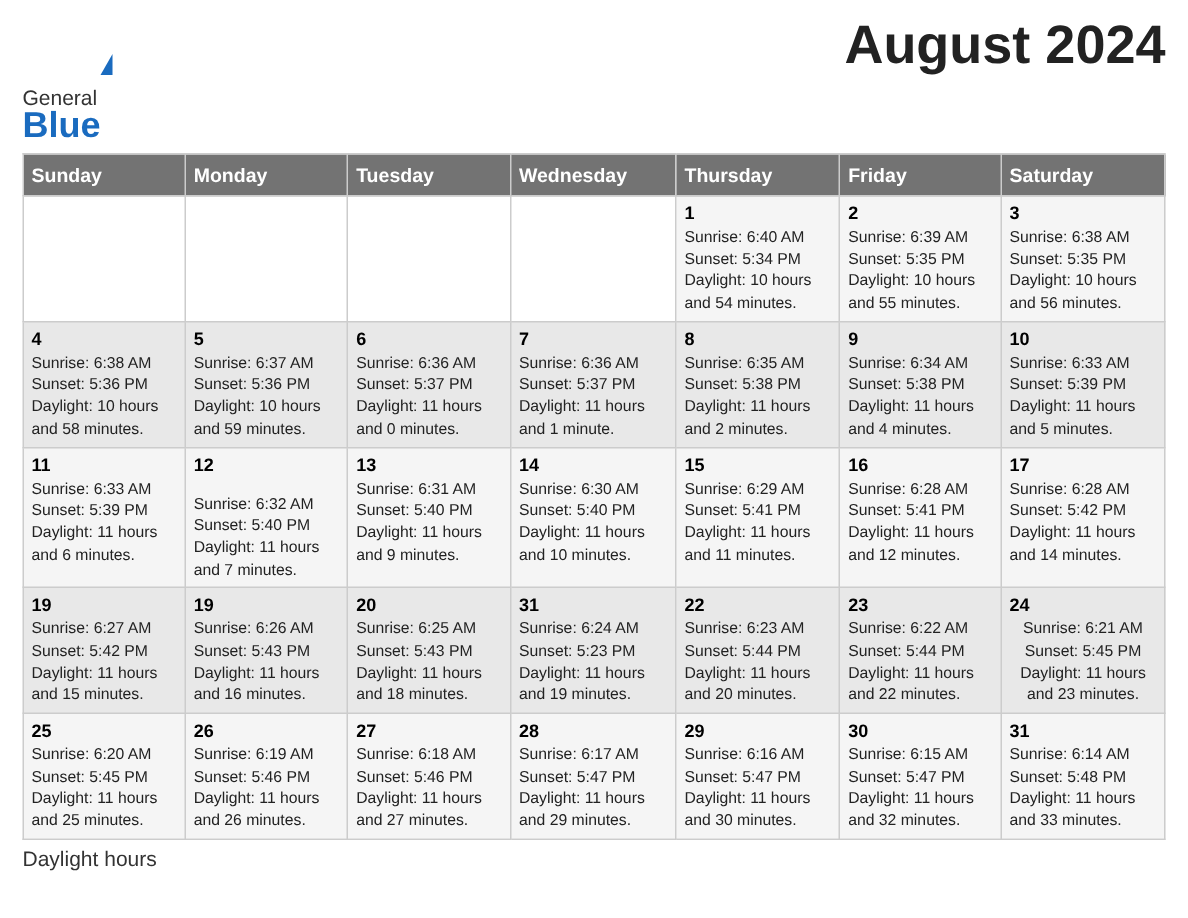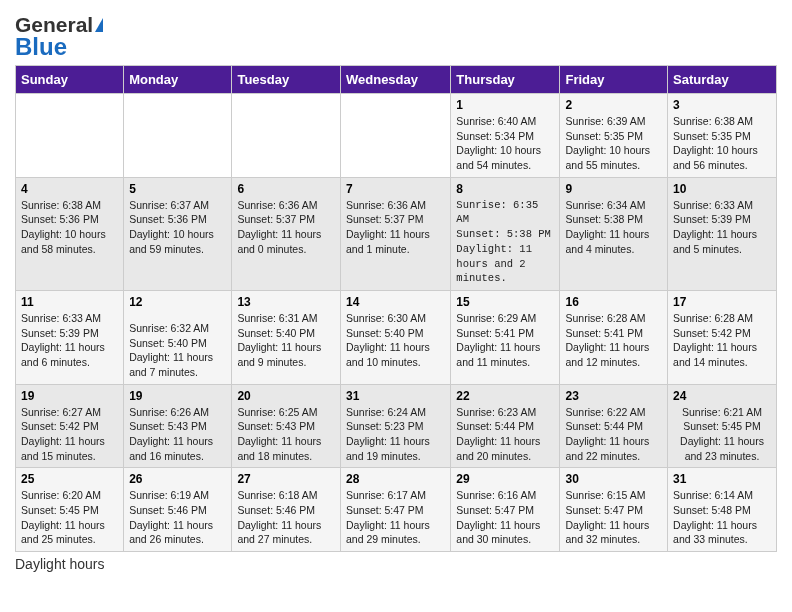--- a/index.html
+++ b/index.html
@@ -16,24 +16,25 @@
       align-items: flex-start;
       margin-bottom: 6px;
     }
     .logo {
       display: flex;
       flex-direction: column;
       align-items: flex-start;
       padding-top: 4px;
     }
     .logo-text-general {
-      font-size: 21px;
-      font-weight: bold;
+      font-size: 14px;
+      font-weight: normal;
       color: #333;
       line-height: 1;
+      margin-top: 44px;
     }
     .logo-text-blue {
       font-size: 24px;
       font-weight: bold;
       color: #1a6bbf;
       line-height: 1;
     }
     .logo-icon {
       display: inline-block;
       width: 0;
@@ -60,21 +61,21 @@
       font-size: 15px;
       font-weight: bold;
       color: #333;
     }
     .calendar-table {
       width: 100%;
       border-collapse: collapse;
       font-size: 11px;
     }
     .calendar-table th {
-      background-color: #4c1d95;
+      background-color: #737373;
       color: #fff;
       text-align: left;
       padding: 6px 5px;
       font-size: 13px;
       border: 1px solid #ccc;
     }
     .calendar-table td {
       border: 1px solid #ccc;
       vertical-align: top;
       padding: 4px 5px;
@@ -114,20 +115,21 @@
 
 <div class="header-area">
   <div class="logo">
     <div class="logo-row">
       <span class="logo-text-general">General</span>
       <span class="logo-icon"></span>
     </div>
     <span class="logo-text-blue">Blue</span>
   </div>
   <div class="title-area">
+    <div class="main-title">August 2024</div>
   </div>
 </div>
 
 <table class="calendar-table">
   <thead>
     <tr>
     <th>Sunday</th>
         <th>Monday</th>
         <th>Tuesday</th>
         <th>Wednesday</th>
@@ -181,21 +183,21 @@
 Daylight: 11 hours and 0 minutes.</div>
         </td>
         <td>
           <span class="day-number">7</span>
           <div class="day-info" style="white-space: pre-line;">Sunrise: 6:36 AM
 Sunset: 5:37 PM
 Daylight: 11 hours and 1 minute.</div>
         </td>
         <td>
           <span class="day-number">8</span>
-          <div class="day-info" style="white-space: pre-line; font-family: Liberation Mono, monospace;">Sunrise: 6:35 AM
+          <div class="day-info" style="white-space: pre-line;">Sunrise: 6:35 AM
 Sunset: 5:38 PM
 Daylight: 11 hours and 2 minutes.</div>
         </td>
         <td>
           <span class="day-number">9</span>
           <div class="day-info" style="white-space: pre-line;">Sunrise: 6:34 AM
 Sunset: 5:38 PM
 Daylight: 11 hours and 4 minutes.</div>
         </td>
         <td>

